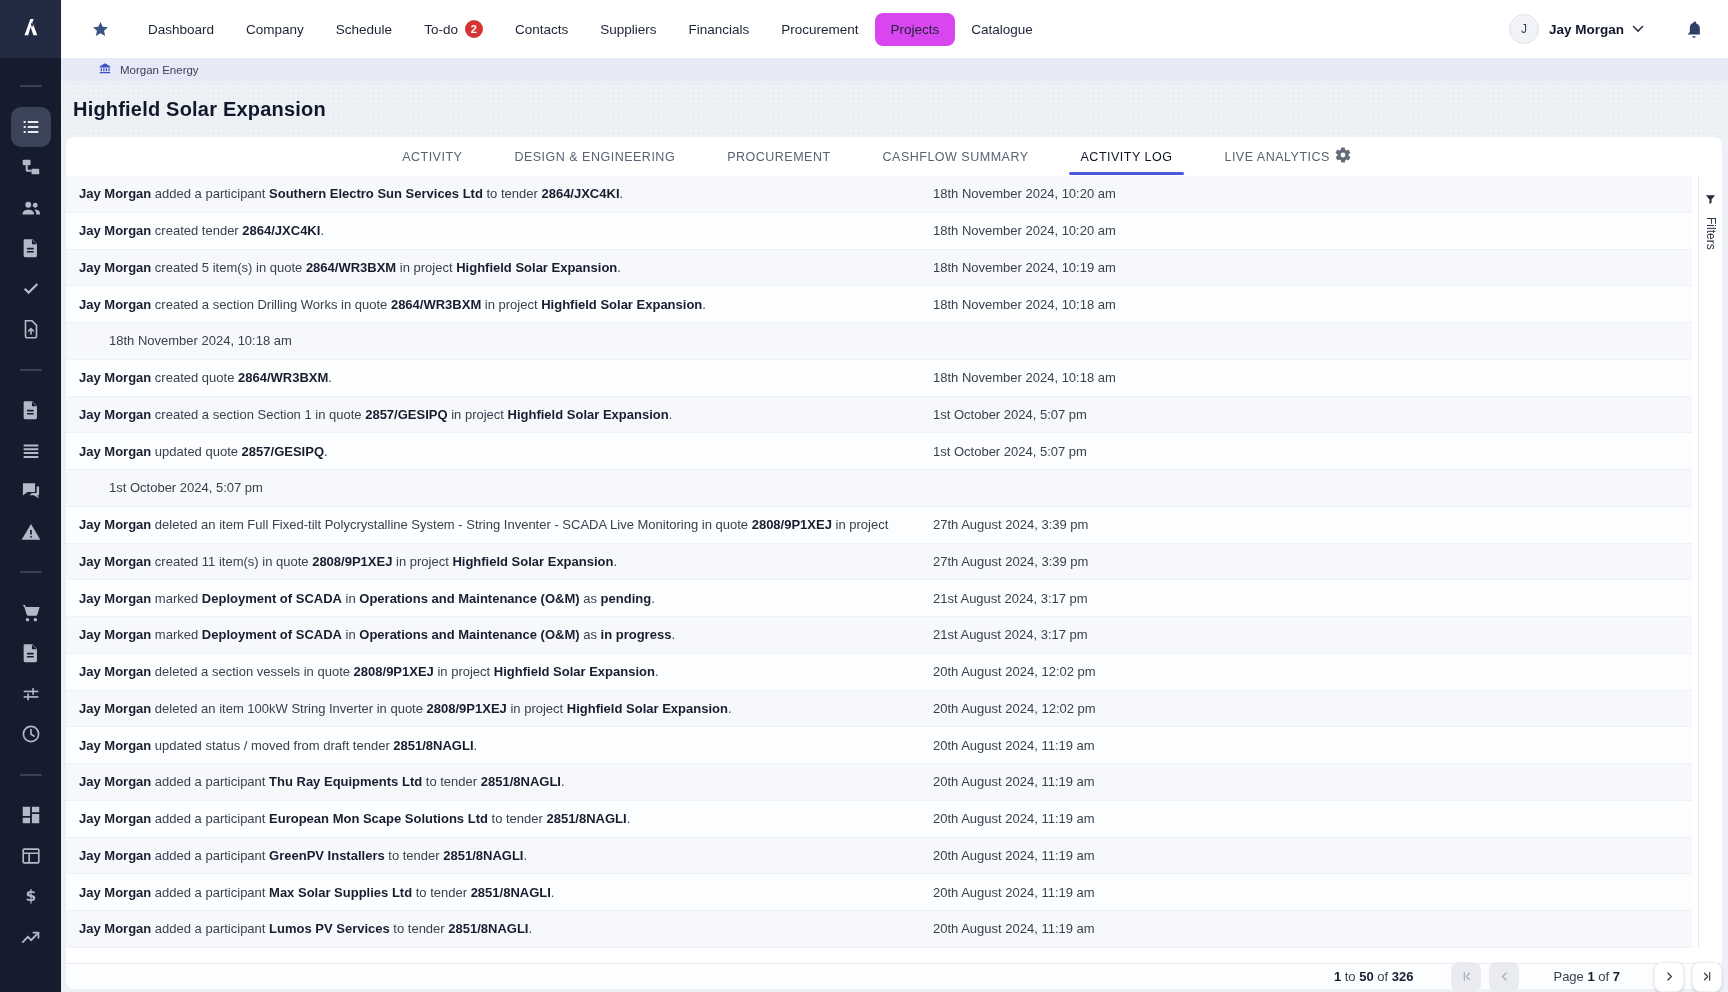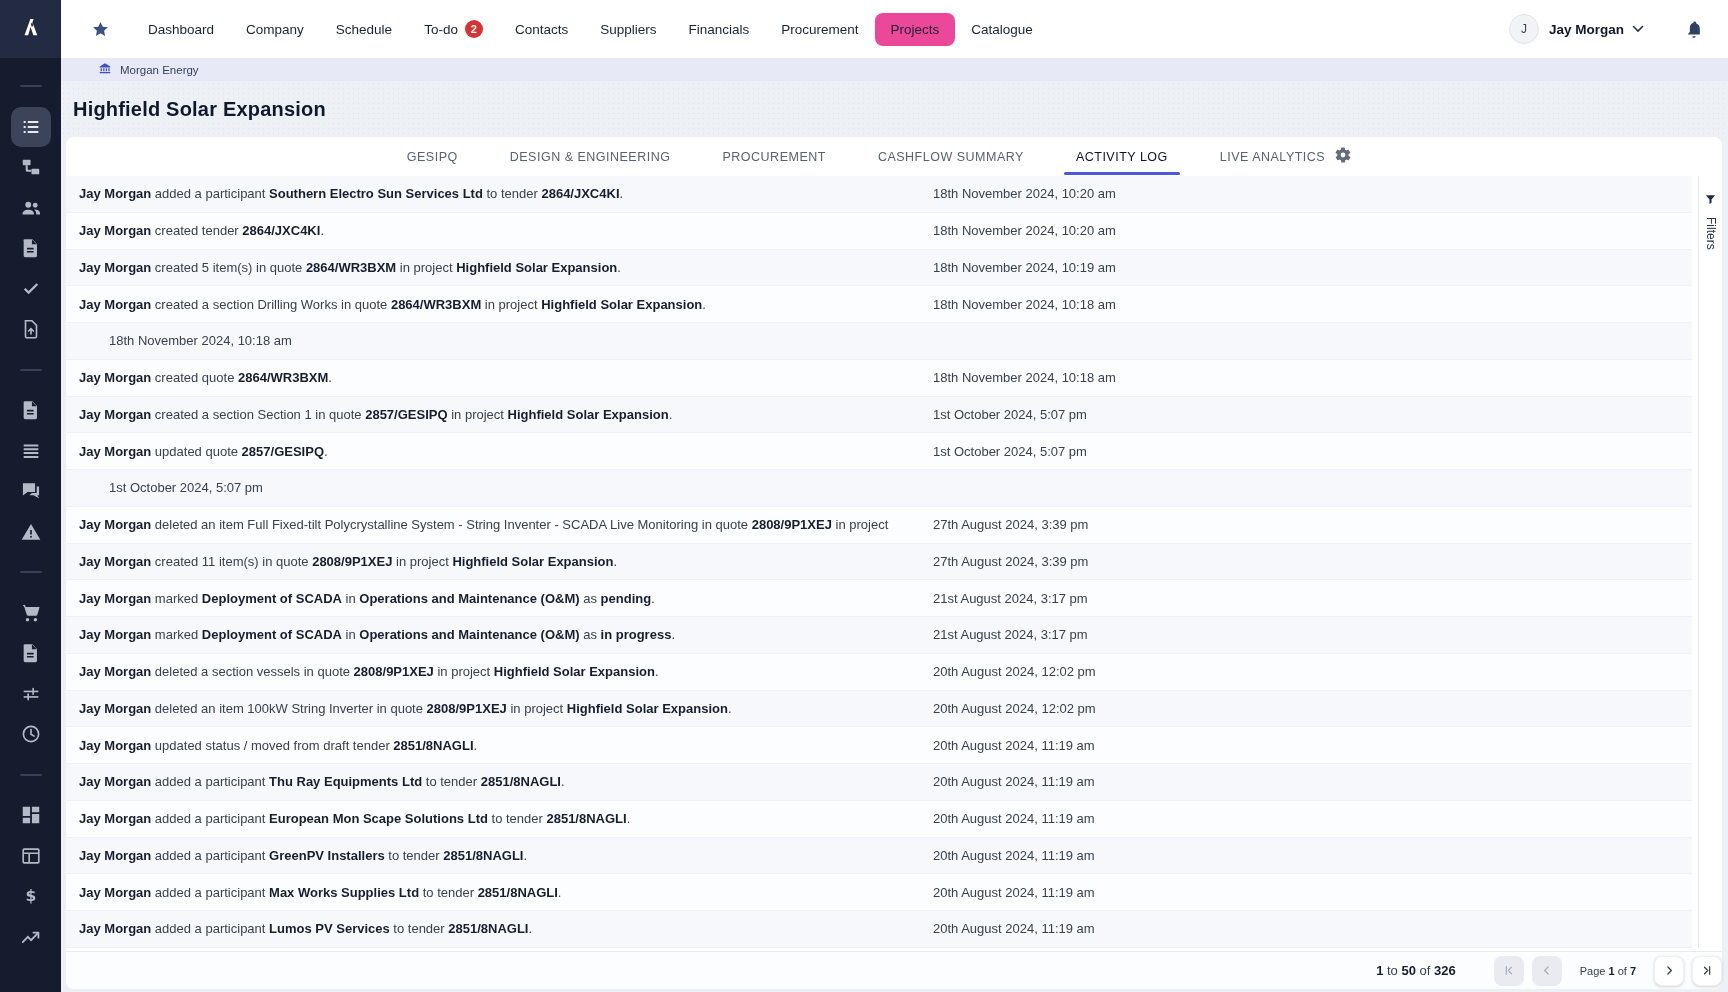--- a/index.html
+++ b/index.html
@@ -21,21 +21,21 @@
     display:flex; align-items:center; justify-content:center; }
   .slot.active { --cut:#3b4459; color:#e8eaef; }
 
   
   .topbar { position:absolute; left:61px; top:0; width:1667px; height:58px; background:#ffffff;
     display:flex; align-items:center; padding:0 24px 0 30px; z-index:20; }
   .star-wrap { margin-right:22px; display:flex; }
   .nav { display:flex; align-items:center; }
   .nav-item { padding:9px 16px; font-size:13.5px; font-weight:500; color:#1b2334;
     display:flex; align-items:center; gap:7px; border-radius:8px; cursor:pointer; white-space:nowrap; }
-  .nav-item.active { background:#ec4899; }
+  .nav-item.active { background:#d946ef; }
   .nav-badge { min-width:18px; height:18px; border-radius:9px; background:#d63434; color:#fff;
     font-size:11px; font-weight:700; display:flex; align-items:center; justify-content:center; padding:0 5px; }
   .top-right { margin-left:auto; display:flex; align-items:center; }
   .avatar { width:30px; height:30px; border-radius:50%; background:#f1f3f7; border:1px solid #dfe3ea;
     color:#39415a; font-size:12px; font-weight:500; display:flex; align-items:center; justify-content:center; }
   .user-name { margin-left:10px; font-size:13.5px; font-weight:700; color:#12182b; }
   .user-caret { margin-left:8px; display:flex; }
   .bell-wrap { margin-left:40px; display:flex; cursor:pointer; }
 
   
@@ -72,32 +72,32 @@
   .row-text b { color:#171e30; font-weight:700; }
   .row-time { font-size:13px; color:#39414f; white-space:nowrap;margin-left:43px; }
 
   
   .rail { position:absolute; top:39px; right:0; width:24px; height:772px; background:#ffffff;
     border-left:1px solid #e5e8ee; display:flex; flex-direction:column; align-items:center;
     padding-top:16px; gap:7px; cursor:pointer; }
   .rail-label { writing-mode:vertical-rl; font-size:12px; color:#2b3344; }
 
   
-  .bottombar { position:absolute; left:0; bottom:0; width:1656px; height:38px; background:#fcfdfe;
+  .bottombar { position:absolute; left:0; bottom:0; width:1656px; height:26px; background:#fcfdfe;
     border-top:1px solid #e8ebf0; border-radius:0 0 8px 8px; display:flex; align-items:center;
     justify-content:flex-end; }
   .pg-summary { font-size:13px; color:#39414f; margin-right:38px; }
   .pg-summary b, .pg-label b { color:#171e30; font-weight:700; }
   .pg-btn { width:30px; height:30px; border-radius:8px; display:flex; align-items:center;
     justify-content:center; cursor:pointer; }
   .pg-btn.disabled { background:#e9ebf0; color:#a7adb8; }
   .pg-btn.enabled { background:#ffffff; color:#343b4a; border:1px solid #eef0f3;
     box-shadow:0 1px 3px rgba(16,24,40,0.18); }
   .pg-btn + .pg-btn { margin-left:8px; }
-  .pg-label { font-size:11px; color:#39414f; margin:0 18px; white-space:nowrap; }
+  .pg-label { font-size:13px; color:#39414f; margin:0 34px; white-space:nowrap; }
 </style>
 </head>
 <body>
 
 <div id="app">
 
   <div class="sidebar">
     <div class="logo-block">
       <span>
         <svg width="26" height="26" viewBox="0 0 24 24">
@@ -338,21 +338,21 @@
     <span class="breadcrumb-label">Morgan Energy</span>
   </div>
 
   <div class="page-head">
     <span class="page-title">Highfield Solar Expansion</span>
   </div>
 
   <div class="card">
     <div class="tabbar">
       <div class="tabs">
-          <div class="tab">GESIPQ</div>
+          <div class="tab">ACTIVITY</div>
           <div class="tab">DESIGN &amp; ENGINEERING</div>
           <div class="tab">PROCUREMENT</div>
           <div class="tab">CASHFLOW SUMMARY</div>
           <div class="tab active">ACTIVITY LOG</div>
           <div class="tab">LIVE ANALYTICS</div>
         </div>
       <span class="gear">
         <svg width="18" height="18" viewBox="0 0 24 24">
             <path fill="#646c7a" d="M19.4 13a7.6 7.6 0 0 0 .1-1 7.6 7.6 0 0 0-.1-1l2.1-1.6a.5.5 0 0 0 .1-.7l-2-3.4a.5.5 0 0 0-.6-.2l-2.5 1a7.2 7.2 0 0 0-1.7-1l-.4-2.6a.5.5 0 0 0-.5-.5h-4a.5.5 0 0 0-.5.5l-.4 2.6a7.2 7.2 0 0 0-1.7 1l-2.5-1a.5.5 0 0 0-.6.2l-2 3.4a.5.5 0 0 0 .1.7L4.6 11a7.6 7.6 0 0 0-.1 1 7.6 7.6 0 0 0 .1 1l-2.1 1.6a.5.5 0 0 0-.1.7l2 3.4c.1.2.4.3.6.2l2.5-1a7.2 7.2 0 0 0 1.7 1l.4 2.6c0 .3.2.5.5.5h4c.3 0 .5-.2.5-.5l.4-2.6a7.2 7.2 0 0 0 1.7-1l2.5 1c.2.1.5 0 .6-.2l2-3.4a.5.5 0 0 0-.1-.7zM12 15.2A3.2 3.2 0 1 1 12 8.8a3.2 3.2 0 0 1 0 6.4z"></path>
           </svg>
@@ -428,21 +428,21 @@
         </div>
         <div class="row">
           <div class="row-text"><b>Jay Morgan</b><span> added a participant </span><b>European Mon Scape Solutions Ltd</b><span> to tender </span><b>2851/8NAGLI</b><span>.</span></div>
           <div class="row-time">20th August 2024, 11:19 am</div>
         </div>
         <div class="row">
           <div class="row-text"><b>Jay Morgan</b><span> added a participant </span><b>GreenPV Installers</b><span> to tender </span><b>2851/8NAGLI</b><span>.</span></div>
           <div class="row-time">20th August 2024, 11:19 am</div>
         </div>
         <div class="row">
-          <div class="row-text"><b>Jay Morgan</b><span> added a participant </span><b>Max Works Supplies Ltd</b><span> to tender </span><b>2851/8NAGLI</b><span>.</span></div>
+          <div class="row-text"><b>Jay Morgan</b><span> added a participant </span><b>Max Solar Supplies Ltd</b><span> to tender </span><b>2851/8NAGLI</b><span>.</span></div>
           <div class="row-time">20th August 2024, 11:19 am</div>
         </div>
         <div class="row">
           <div class="row-text"><b>Jay Morgan</b><span> added a participant </span><b>Lumos PV Services</b><span> to tender </span><b>2851/8NAGLI</b><span>.</span></div>
           <div class="row-time">20th August 2024, 11:19 am</div>
         </div>
       </div>
 
     <div class="rail">
       <span>

